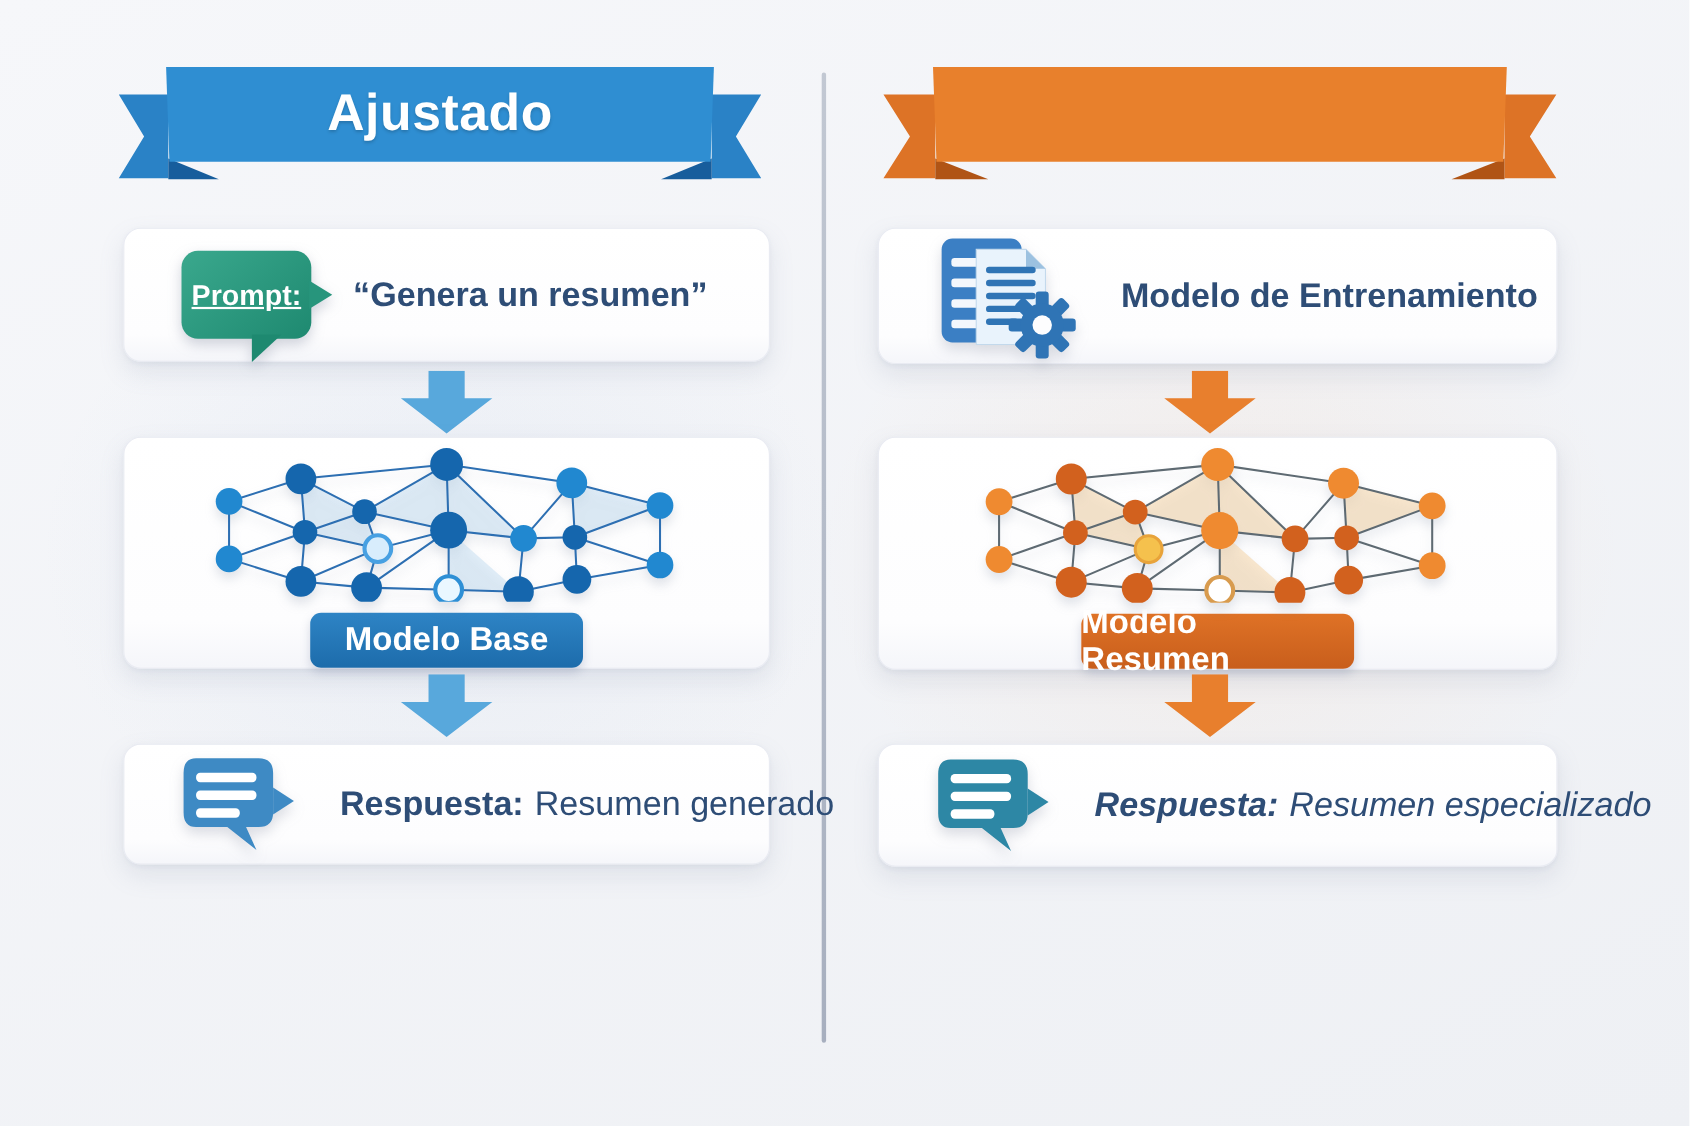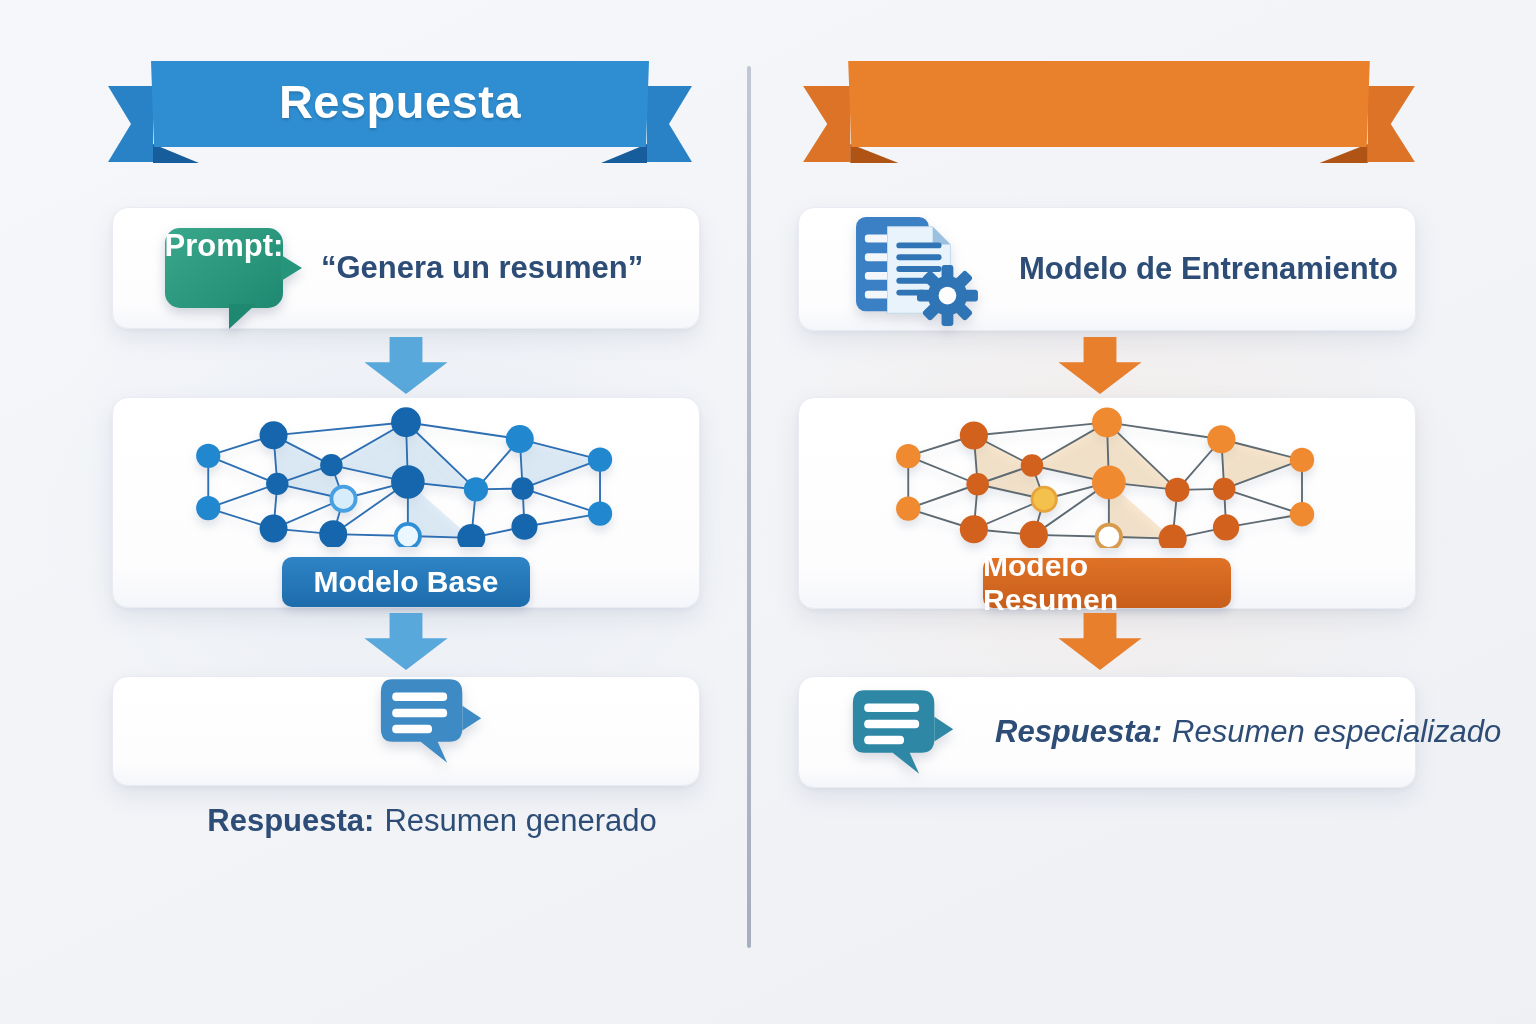--- a/index.html
+++ b/index.html
@@ -27,23 +27,23 @@
     box-shadow:0 10px 22px rgba(130,140,170,.16),0 2px 4px rgba(130,140,170,.08);
     display:flex;align-items:center;box-sizing:border-box;}
   .row-card{padding-left:52px;gap:38px;}
   .model-card{flex-direction:column;justify-content:center;gap:10px;}
   .card-text{color:#2e4d76;font-size:31px;font-weight:700;white-space:nowrap;}
   .value-text{font-weight:400;margin-left:10px;}
 
   
   .prompt-bubble{position:relative;width:118px;height:80px;border-radius:15px;flex:0 0 auto;
     background:linear-gradient(140deg,#3aa88d 0%,#1e8970 100%);
-    display:flex;align-items:flex-start;justify-content:center;
-    color:#fff;font-weight:700;font-size:31px;
-    filter:drop-shadow(0 5px 6px rgba(100,110,135,.30));}
+    display:flex;align-items:center;justify-content:center;
+    color:#fff;font-weight:700;font-size:26px;
+    filter:drop-shadow(0 5px 6px rgba(100,110,135,.30));text-decoration:underline;}
   .prompt-bubble::after{content:"";position:absolute;right:-19px;top:27px;width:0;height:0;
     border:13px solid transparent;border-right:0;border-left:21px solid #27957c;}
   .prompt-bubble::before{content:"";position:absolute;bottom:-21px;left:64px;width:0;height:0;
     border-top:25px solid #1e8970;border-right:27px solid transparent;}
 
   
   .flow-arrow{position:absolute;width:88px;height:58px;}
   .arrow-blue{fill:#58a8dc}.arrow-orange{fill:#e87f2d}
 
   
@@ -81,21 +81,21 @@
   <section>
 
     <div class="banner" style="left:105px;top:58px;width:590px;">
       <svg class="ribbon-blue" viewBox="0 0 590 112" preserveAspectRatio="none">
         <path class="tail" d="M48,28 L3,28 L26,66 L3,104 L48,104 Z"></path>
         <path class="tail" d="M542,28 L587,28 L564,66 L587,104 L542,104 Z"></path>
         <path class="fold" d="M48,86 L94,105 L48,105 Z"></path>
         <path class="fold" d="M542,86 L496,105 L542,105 Z"></path>
         <path class="band" d="M46,3 L544,3 L541,89 L49,89 Z"></path>
       </svg>
-      <div class="ribbon-title">Respuesta</div>
+      <div class="ribbon-title">Ajustado</div>
     </div>
 
     <div class="card row-card" style="left:112px;top:207px;width:588px;height:122px;">
       <div class="prompt-bubble">
         <span>Prompt:</span>
       </div>
       <span class="card-text">“Genera un resumen”</span>
     </div>
 
     <svg class="flow-arrow" style="left:362px;top:337px;" viewBox="0 0 90 60">
@@ -131,21 +131,21 @@
       </svg>
       <div class="model-btn btn-blue">
         <span>Modelo Base</span>
       </div>
     </div>
 
     <svg class="flow-arrow" style="left:362px;top:613px;" viewBox="0 0 90 60">
       <path class="arrow-blue" d="M28,0 H62 V26 H88 L45,59 L2,26 H28 Z"></path>
     </svg>
 
-    <div class="card row-card" style="left:112px;top:676px;width:588px;height:110px;flex-direction:column;">
+    <div class="card row-card" style="left:112px;top:676px;width:588px;height:110px;">
       <svg class="icon-shadow bub-blue" width="106" height="88" viewBox="0 0 112 92">
         <path class="bb" d="M14,2 H74 Q88,2 88,16 V54 Q88,68 74,68 H62 L72,90 L44,68 H14 Q2,68 2,54 V16 Q2,2 14,2 Z"></path>
         <path class="bb" d="M88,30 L108,43 L88,56 Z"></path>
         <rect x="14" y="16" width="58" height="9" rx="4" fill="#fff"></rect>
         <rect x="14" y="33" width="58" height="9" rx="4" fill="#fff"></rect>
         <rect x="14" y="50" width="42" height="9" rx="4" fill="#fff"></rect>
       </svg>
       <span class="card-text">
         <span>Respuesta:</span><span class="value-text">Resumen generado</span>
       </span>

